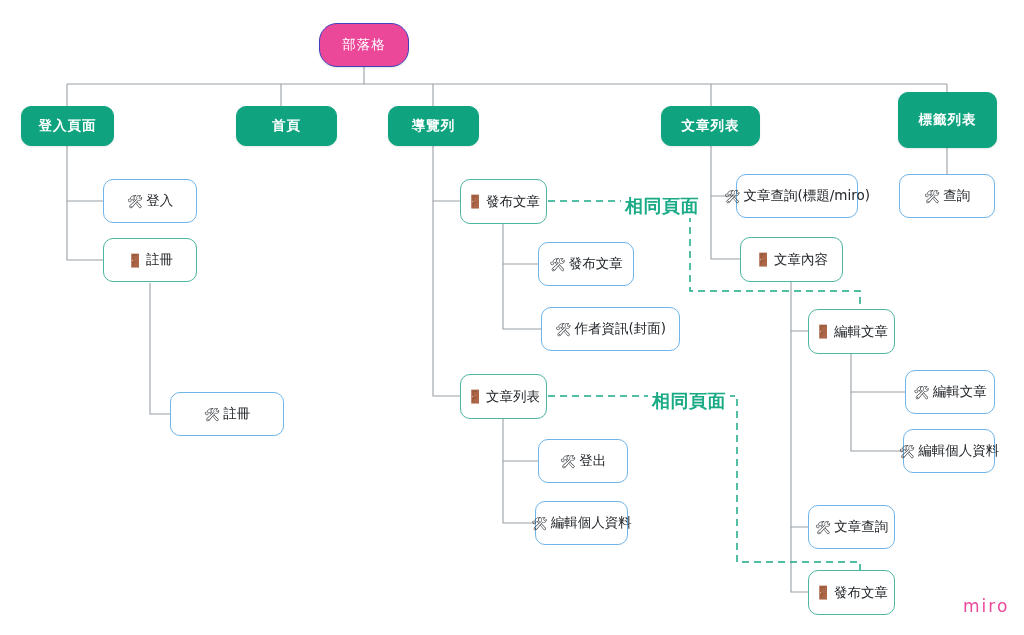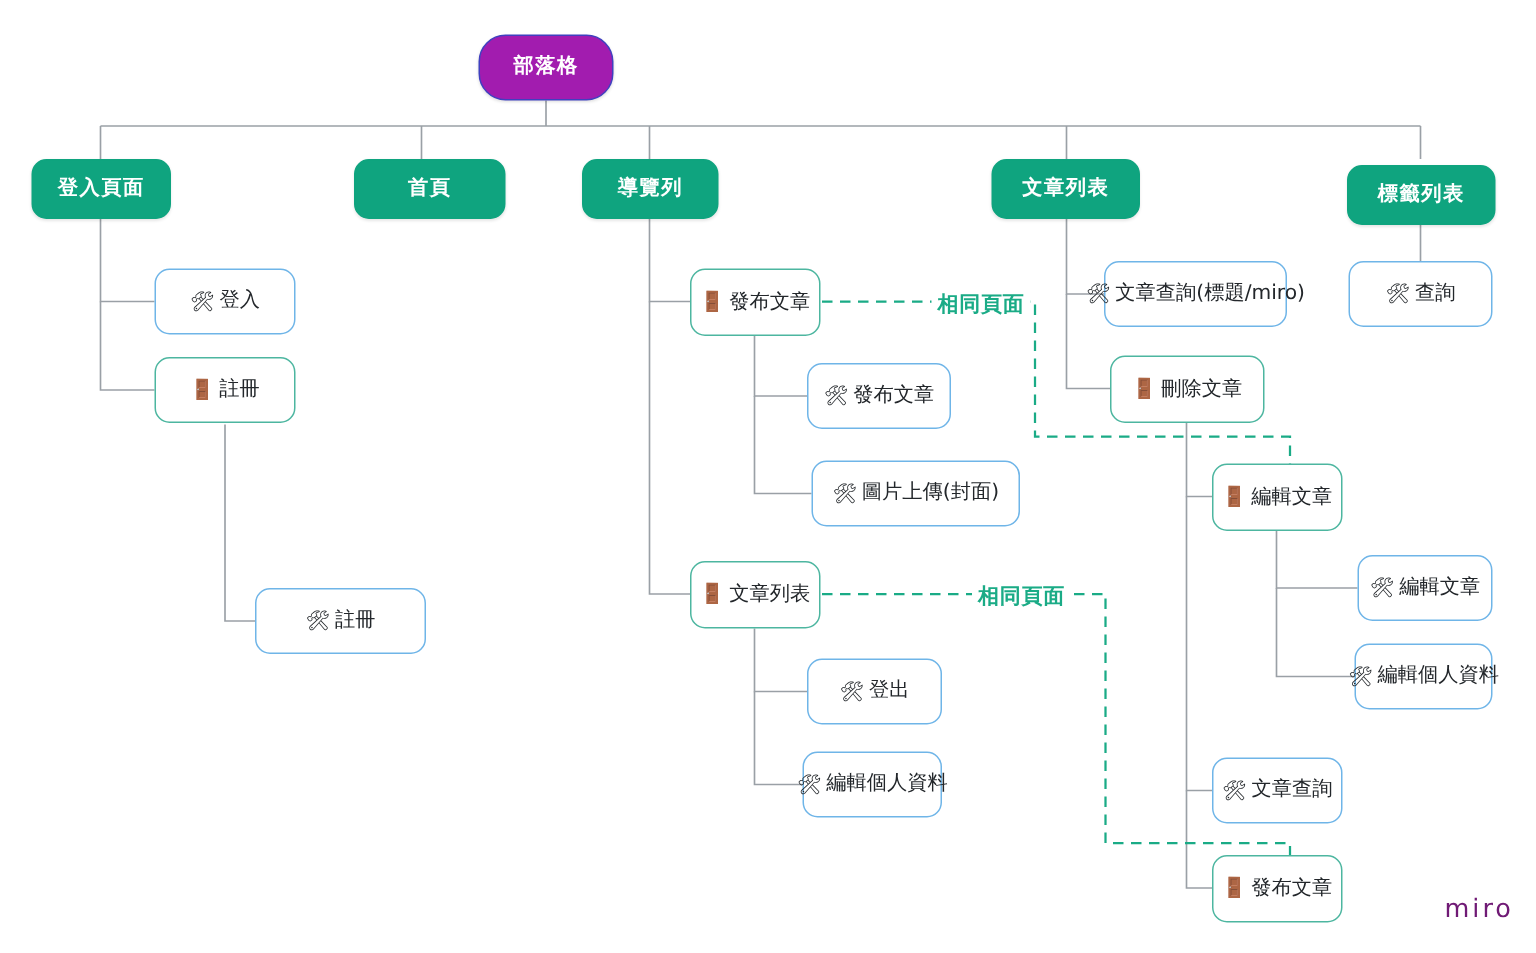--- a/index.html
+++ b/index.html
@@ -27,25 +27,25 @@
     display:inline-block;
     margin-right:3px;
     font-size:13px;
     line-height:1;
     vertical-align:middle;
     filter:grayscale(0.05);
   }
 
   
   .n-root{
-    background:#a21caf;
+    background:#ec4899;
     color:#ffffff;
     border:1px solid #4040c0;
     border-radius:18px;
-    font-weight:700;
+    font-weight:400;
     letter-spacing:1px;
     box-shadow:0 1px 2px rgba(0,0,0,0.12);
   }
   
   .n-green{
     background:#10a37f;
     background:#0fa47f;
     color:#ffffff;
     border:1px solid #0fa47f;
     border-radius:10px;
@@ -65,31 +65,31 @@
     background:#ffffff;
     color:#23272b;
     border:1.6px solid #6fb5e8;
     border-radius:10px;
   }
 
   .dash-label{
     position:absolute;
     color:#17b890;
     color:#1aab86;
-    font-size:14px;
+    font-size:18px;
     font-weight:700;
     letter-spacing:0.5px;
     background:#ffffff;
     padding:0 4px;
     white-space:nowrap;
   }
 
   .watermark{
     position:absolute;
-    color:#701a75;
+    color:#ec4899;
     font-size:17px;
     letter-spacing:2px;
     font-weight:400;
   }
 </style>
 </head>
 <body>
 
 <div id="canvas">
 
@@ -148,21 +148,21 @@
   </div>
   <div class="node n-green" style="left:236px;top:106px;width:101px;height:40px;">
     <span class="lbl">首頁</span>
   </div>
   <div class="node n-green" style="left:661px;top:106px;width:99px;height:40px;">
     <span class="lbl">文章列表</span>
   </div>
   <div class="node n-green" style="left:388px;top:106px;width:91px;height:40px;">
     <span class="lbl">導覽列</span>
   </div>
-  <div class="node n-green" style="left:898px;top:110px;width:99px;height:40px;">
+  <div class="node n-green" style="left:898px;top:92px;width:99px;height:56px;">
     <span class="lbl">標籤列表</span>
   </div>
 
   <div class="node n-func" style="left:103px;top:179px;width:94px;height:44px;">
     <span class="ic">🛠</span>
     <span class="lbl">登入</span>
   </div>
   <div class="node n-page" style="left:103px;top:238px;width:94px;height:44px;">
     <span class="ic">🚪</span>
     <span class="lbl">註冊</span>
@@ -175,42 +175,42 @@
   <div class="node n-page" style="left:460px;top:179px;width:87px;height:45px;">
     <span class="ic">🚪</span>
     <span class="lbl">發布文章</span>
   </div>
   <div class="node n-func" style="left:538px;top:242px;width:96px;height:44px;">
     <span class="ic">🛠</span>
     <span class="lbl">發布文章</span>
   </div>
   <div class="node n-func" style="left:541px;top:307px;width:139px;height:44px;">
     <span class="ic">🛠</span>
-    <span class="lbl">圖片上傳(封面)</span>
+    <span class="lbl">作者資訊(封面)</span>
   </div>
   <div class="node n-page" style="left:460px;top:374px;width:87px;height:45px;">
     <span class="ic">🚪</span>
     <span class="lbl">文章列表</span>
   </div>
   <div class="node n-func" style="left:538px;top:439px;width:90px;height:44px;">
     <span class="ic">🛠</span>
     <span class="lbl">登出</span>
   </div>
   <div class="node n-func" style="left:535px;top:501px;width:93px;height:44px;">
     <span class="ic">🛠</span>
     <span class="lbl">編輯個人資料</span>
   </div>
 
   <div class="node n-func" style="left:736px;top:174px;width:122px;height:44px;">
     <span class="ic">🛠</span>
     <span class="lbl">文章查詢(標題/miro)</span>
   </div>
   <div class="node n-page" style="left:740px;top:237px;width:103px;height:45px;">
     <span class="ic">🚪</span>
-    <span class="lbl">刪除文章</span>
+    <span class="lbl">文章內容</span>
   </div>
   <div class="node n-page" style="left:808px;top:309px;width:87px;height:45px;">
     <span class="ic">🚪</span>
     <span class="lbl">編輯文章</span>
   </div>
   <div class="node n-func" style="left:905px;top:370px;width:90px;height:44px;">
     <span class="ic">🛠</span>
     <span class="lbl">編輯文章</span>
   </div>
   <div class="node n-func" style="left:903px;top:429px;width:92px;height:44px;">

